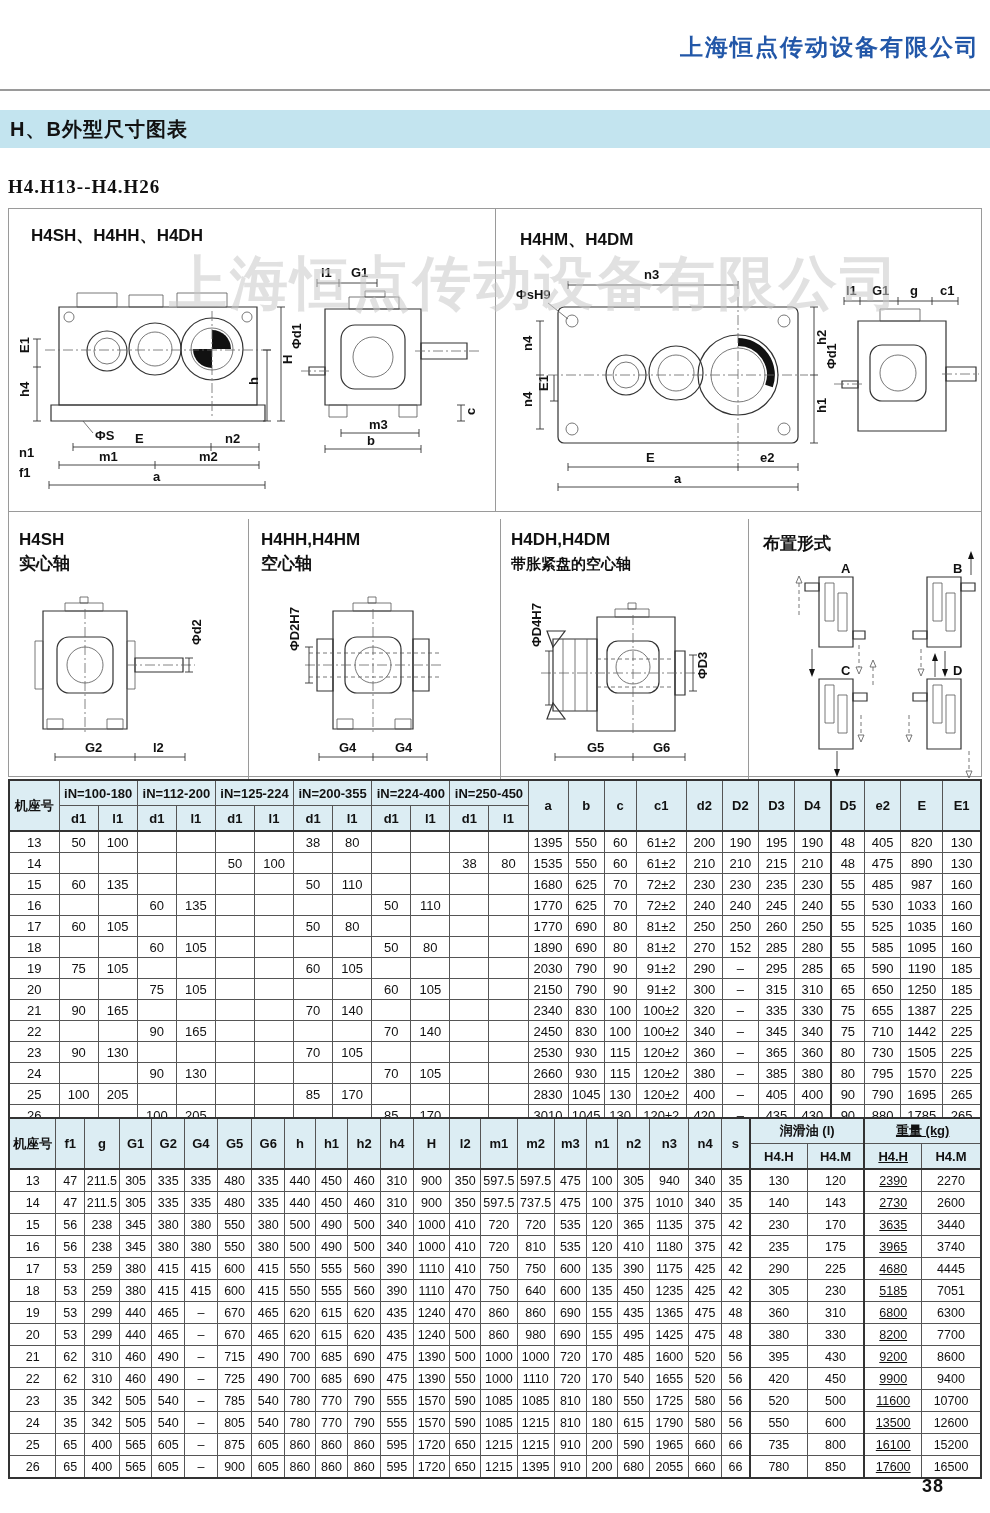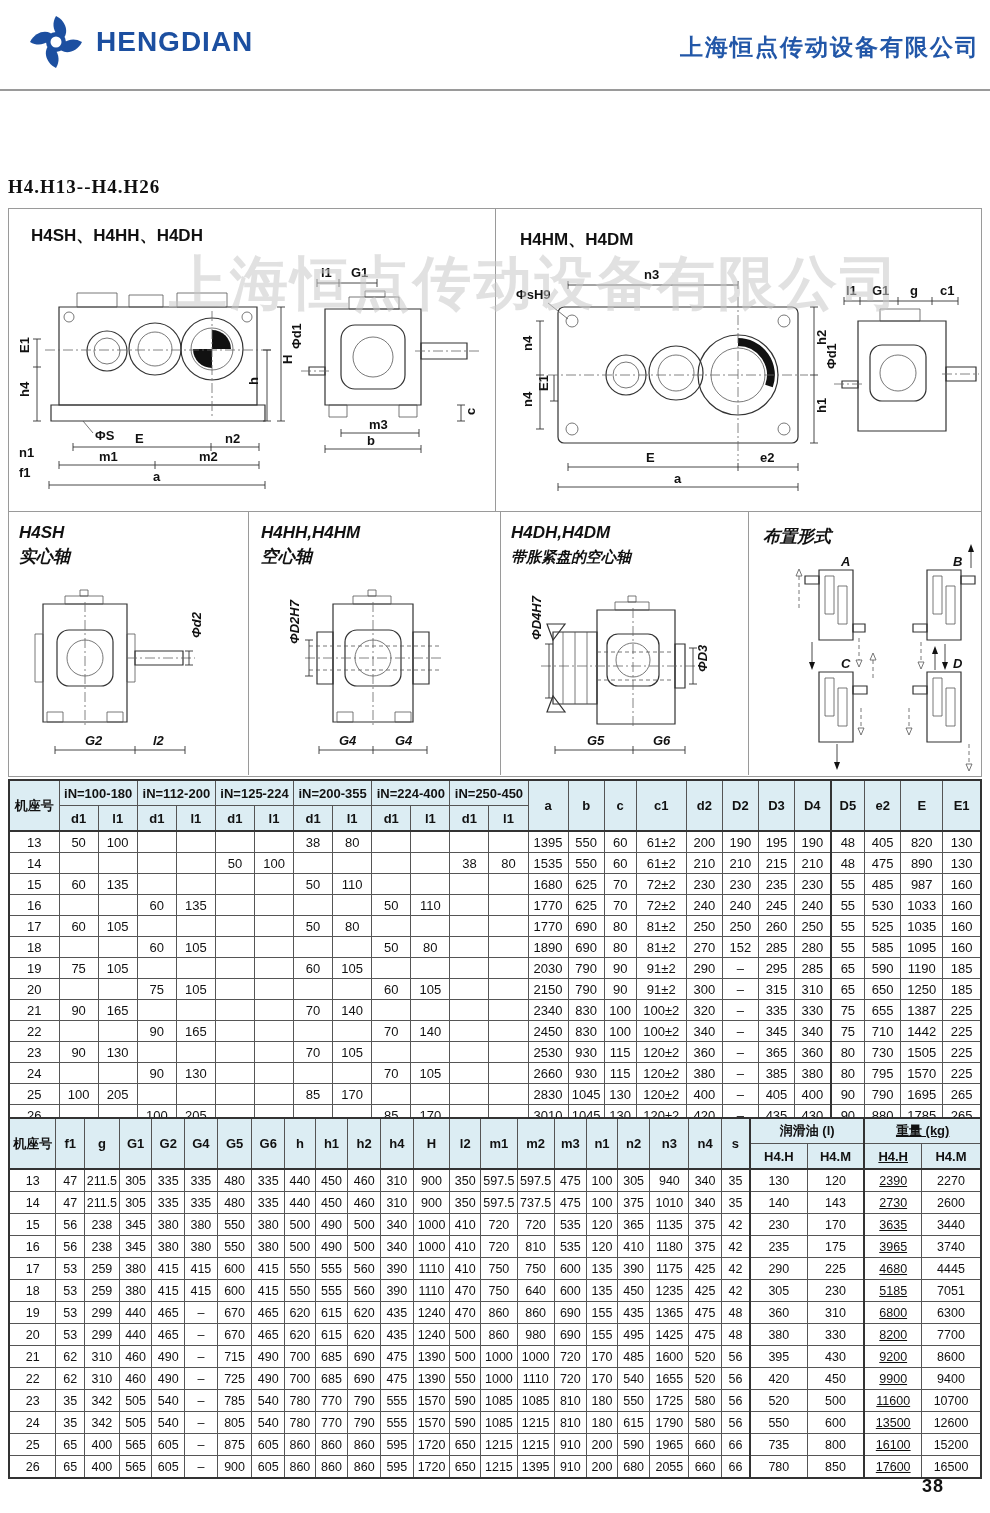--- a/index.html
+++ b/index.html
@@ -16,21 +16,21 @@
   .banner{position:absolute;top:110px;left:0;width:990px;height:38px;background:#c3e4ef;display:flex;align-items:center;}
   .banner-text{font-size:20px;font-weight:bold;color:#121212;padding-left:10px;letter-spacing:1px;}
   .subtitle{position:absolute;top:176px;left:8px;font-family:Liberation Serif, serif;
             font-size:19px;font-weight:bold;letter-spacing:1px;}
 
   
   .draw-grid{position:absolute;top:208px;left:8px;width:972px;height:567px;border:1px solid #9a9a9a;}
   .dg-row1{position:absolute;top:0;left:0;width:972px;height:302px;border-bottom:1px solid #9a9a9a;display:flex;}
   .cell-tl{width:486px;border-right:1px solid #9a9a9a;position:relative;}
   .cell-tr{flex:1;position:relative;}
-  .dg-row2{position:absolute;top:303px;left:0;width:972px;height:263px;display:flex;font-style:italic;}
+  .dg-row2{position:absolute;top:310px;left:0;width:972px;height:263px;display:flex;}
   .cell-sh{width:239px;border-right:1px solid #9a9a9a;position:relative;}
   .cell-hh{width:251px;border-right:1px solid #9a9a9a;position:relative;}
   .cell-dh{width:247px;border-right:1px solid #9a9a9a;position:relative;}
   .cell-ar{flex:1;position:relative;}
   .watermark{position:absolute;top:36px;left:160px;font-size:58px;font-weight:bold;color:#c9c9c9;
              opacity:.55;letter-spacing:3px;white-space:nowrap;z-index:5;pointer-events:none;}
   .draw-grid svg{position:absolute;top:0;left:0;}
   .draw-grid svg *{vector-effect:non-scaling-stroke;}
   .ol{fill:none;stroke:#333;stroke-width:1.2;}
   .thin{fill:none;stroke:#555;stroke-width:0.8;}
@@ -57,44 +57,26 @@
   #table2 td:nth-child(25),#table2 th.th-wt{border-left:2px solid #333;text-decoration:underline;}
 
   .page-num{position:absolute;top:1476px;right:46px;font-size:18px;font-weight:bold;letter-spacing:1px;}
 </style>
 </head>
 <body>
 
 <div class="page">
 
   <div class="top-header">
-    <div class="logo-wrap">
-      <svg width="56" height="60" viewBox="0 0 56 60">
-        <g transform="translate(28,30)" fill="#1c4fa0">
-          <g>
-              <path d="M0,-26 C12,-20 13,-6 5,-2 L1,-7 C-3,-13 -4,-19 0,-26 Z"></path>
-            </g>
-          <g transform="rotate(90)">
-              <path d="M0,-26 C12,-20 13,-6 5,-2 L1,-7 C-3,-13 -4,-19 0,-26 Z"></path>
-            </g>
-          <g transform="rotate(180)">
-              <path d="M0,-26 C12,-20 13,-6 5,-2 L1,-7 C-3,-13 -4,-19 0,-26 Z"></path>
-            </g>
-          <g transform="rotate(270)">
-              <path d="M0,-26 C12,-20 13,-6 5,-2 L1,-7 C-3,-13 -4,-19 0,-26 Z"></path>
-            </g>
-          <circle r="10" fill="#1c4fa0"></circle>
-            <circle r="5.5" fill="#fff"></circle>
-        </g>
-      </svg>
-      <span class="logo-text">HENGDIAN</span>
-    </div>
     <div class="company">上海恒点传动设备有限公司</div>
   </div>
 
+  <div class="banner">
+    <span class="banner-text">H、B外型尺寸图表</span>
+  </div>
   <div class="subtitle">H4.H13--H4.H26</div>
 
   <div class="draw-grid">
     <div class="watermark">上海恒点传动设备有限公司</div>
 
     <div class="dg-row1">
 
       <div class="cell-tl">
         <svg width="486" height="301" viewBox="0 0 486 301">
           <text x="22" y="32" class="ttl">H4SH、H4HH、H4DH</text>

